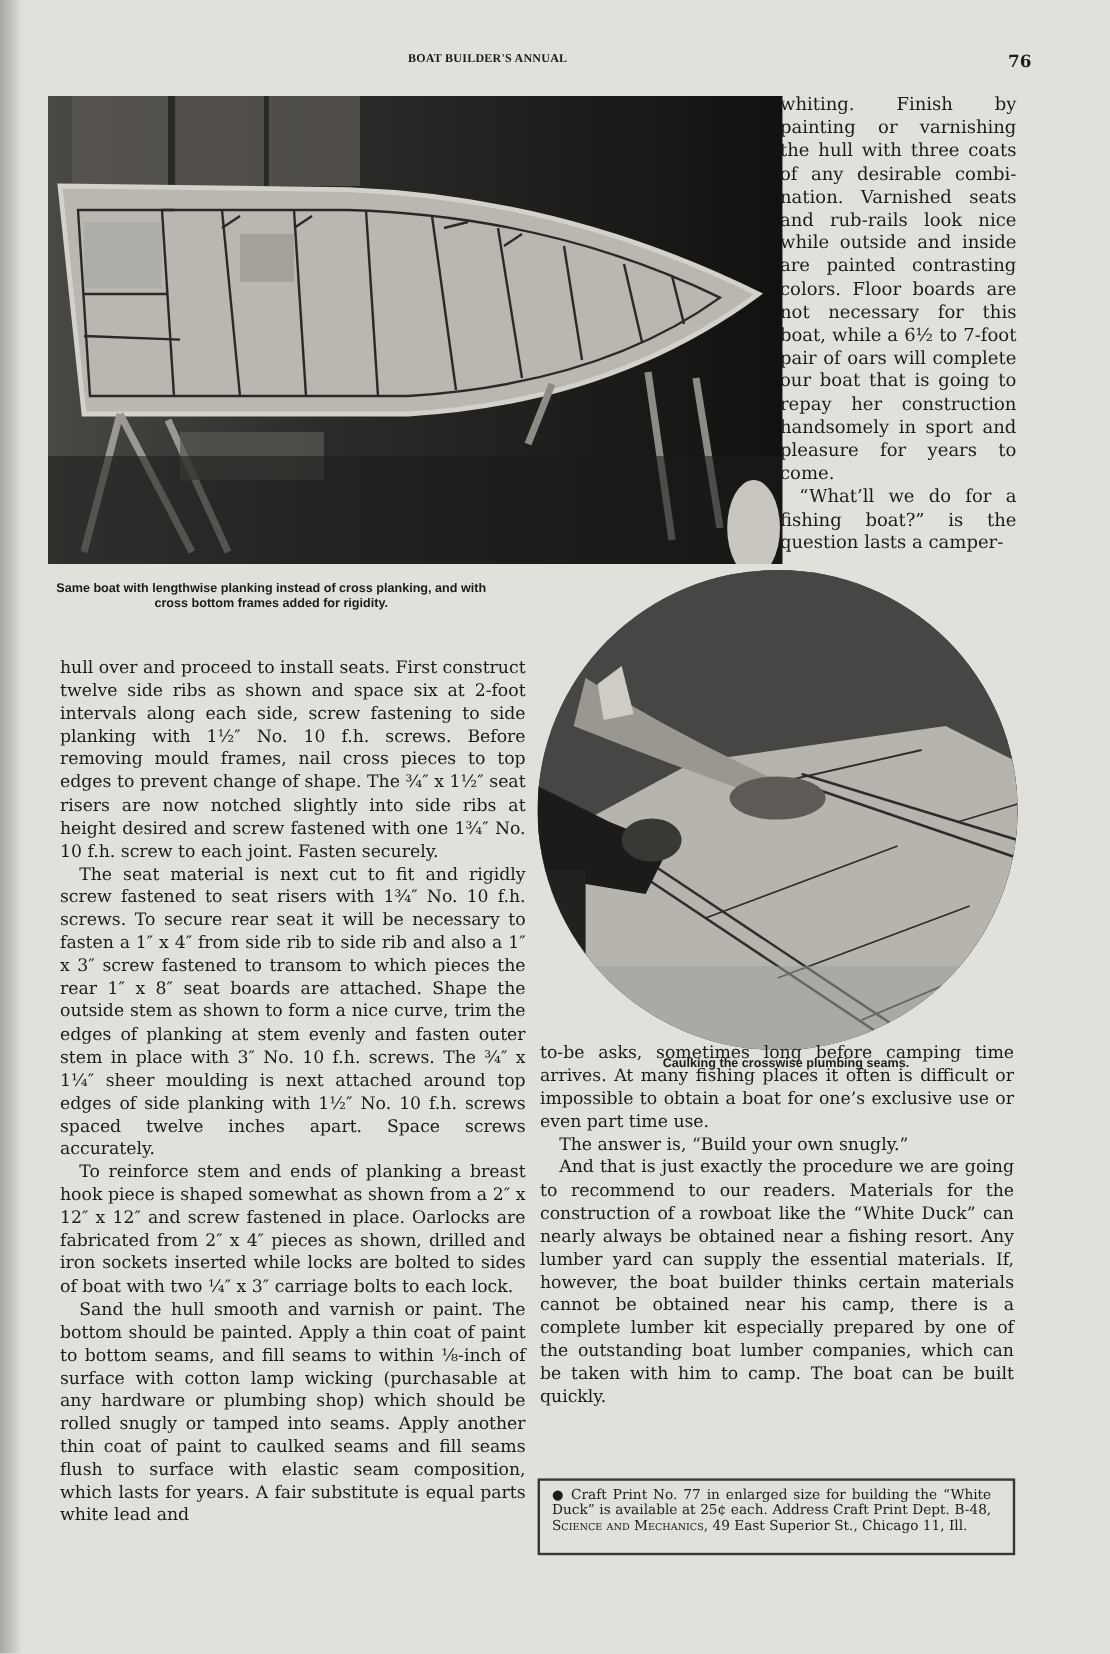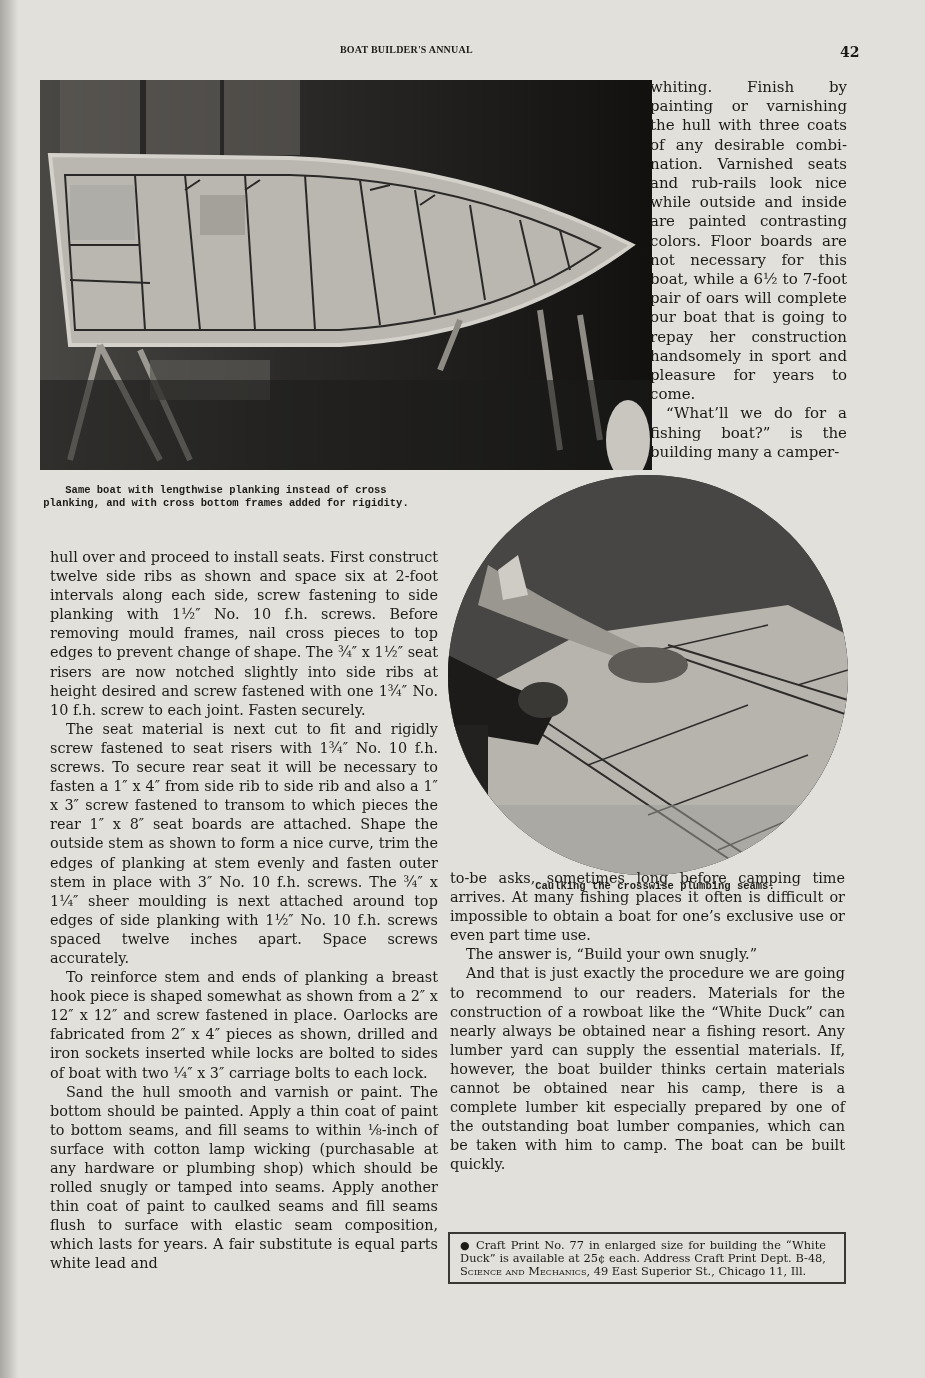--- a/index.html
+++ b/index.html
@@ -24,50 +24,50 @@
   .photo-top {
     position:absolute; left:40px; top:80px; width:612px; height:390px;
     background:#121110; overflow:hidden;
   }
   .photo-circle {
     position:absolute; left:448px; top:475px; width:400px; height:400px;
     border-radius:50%; overflow:hidden; background:#3a3835;
   }
   .caption {
     position:absolute;
-    font-family:Liberation Mono, monospace; font-weight:bold;
+    font-family:Liberation Sans, sans-serif; font-weight:bold;
     font-size:10.5px; line-height:13px; text-align:center; color:#1d1b18;
   }
   .caption-top { left:38px; top:484px; width:376px; }
   .caption-circle { left:470px; top:880px; width:370px; }
   .col {
     position:absolute; font-size:14.4px; line-height:19.1px;
     text-align:justify; hyphens:manual;
   }
   .col p { margin:0; text-indent:0; }
   .col p.indent { text-indent:16px; }
   .col-left { left:38px; top:548px; width:388px;margin-left:12px; }
   .col-right-top { left:650px; top:78px; width:197px; line-height:19.2px; font-size:15px; }
   .col-right-bottom { left:450px; top:869px; width:395px; }
   .sidebar-box {
-    position:absolute; left:448px; top:1232px; width:398px; height:52px;
+    position:absolute; left:448px; top:1232px; width:398px; height:64px;
     border:2px solid #3a3835; box-sizing:border-box;
     padding:5px 18px 4px 10px;
     font-family:"DejaVu Serif", serif; font-size:11.4px; line-height:13.2px; text-align:justify;
   }
   .smallcaps { font-variant:small-caps; }
   .bullet { font-size:11px; }
 </style>
 </head>
 <body>
 
 <div class="page-shadow"></div>
 
 <div class="running-head">BOAT BUILDER'S ANNUAL</div>
-<div class="page-number">42</div>
+<div class="page-number">76</div>
 
 <div class="photo-top">
   <svg width="612" height="390" viewBox="0 0 612 390">
     <defs>
       <linearGradient id="bg" x1="0" y1="0" x2="1" y2="0">
         <stop offset="0" stop-color="#4a4845"></stop>
         <stop offset="0.4" stop-color="#2c2a28"></stop>
         <stop offset="1" stop-color="#121110"></stop>
       </linearGradient>
     </defs>
@@ -127,21 +127,21 @@
     <ellipse cx="95" cy="225" rx="25" ry="18" fill="#3a3835"></ellipse>
     <rect x="0" y="250" width="40" height="150" fill="#23211f"></rect>
     <rect x="0" y="330" width="400" height="70" fill="#a09d97" opacity="0.5"></rect>
   </svg>
 </div>
 
 <div class="caption caption-circle">Caulking the crosswise plumbing seams.</div>
 
 <div class="col col-right-top">
   <p>whiting. Finish by painting or varnishing the hull with three coats of any desirable combi­nation. Varnished seats and rub-rails look nice while outside and inside are painted contrasting colors. Floor boards are not necessary for this boat, while a 6½ to 7-foot pair of oars will complete our boat that is going to repay her construction handsomely in sport and pleasure for years to come.</p>
-  <p class="indent">“What’ll we do for a fishing boat?” is the building many a camper-</p>
+  <p class="indent">“What’ll we do for a fishing boat?” is the question lasts a camper-</p>
 </div>
 
 <div class="col col-left">
   <p>hull over and proceed to install seats. First con­struct twelve side ribs as shown and space six at 2-foot intervals along each side, screw fasten­ing to side planking with 1½″ No. 10 f.h. screws. Before removing mould frames, nail cross pieces to top edges to prevent change of shape. The ¾″ x 1½″ seat risers are now notched slightly into side ribs at height desired and screw fas­tened with one 1¾″ No. 10 f.h. screw to each joint. Fasten securely.</p>
   <p class="indent">The seat material is next cut to fit and rigidly screw fastened to seat risers with 1¾″ No. 10 f.h. screws. To secure rear seat it will be necessary to fasten a 1″ x 4″ from side rib to side rib and also a 1″ x 3″ screw fastened to transom to which pieces the rear 1″ x 8″ seat boards are attached. Shape the outside stem as shown to form a nice curve, trim the edges of planking at stem evenly and fasten outer stem in place with 3″ No. 10 f.h. screws. The ¾″ x 1¼″ sheer moulding is next attached around top edges of side planking with 1½″ No. 10 f.h. screws spaced twelve inches apart. Space screws accurately.</p>
   <p class="indent">To reinforce stem and ends of planking a breast hook piece is shaped somewhat as shown from a 2″ x 12″ x 12″ and screw fastened in place. Oarlocks are fabricated from 2″ x 4″ pieces as shown, drilled and iron sockets inserted while locks are bolted to sides of boat with two ¼″ x 3″ carriage bolts to each lock.</p>
   <p class="indent">Sand the hull smooth and varnish or paint. The bottom should be painted. Apply a thin coat of paint to bottom seams, and fill seams to within ⅛-inch of surface with cotton lamp wicking (purchasable at any hardware or plumbing shop) which should be rolled snugly or tamped into seams. Apply another thin coat of paint to caulked seams and fill seams flush to surface with elastic seam composition, which lasts for years. A fair substitute is equal parts white lead and</p>
 </div>
 
 <div class="col col-right-bottom">

